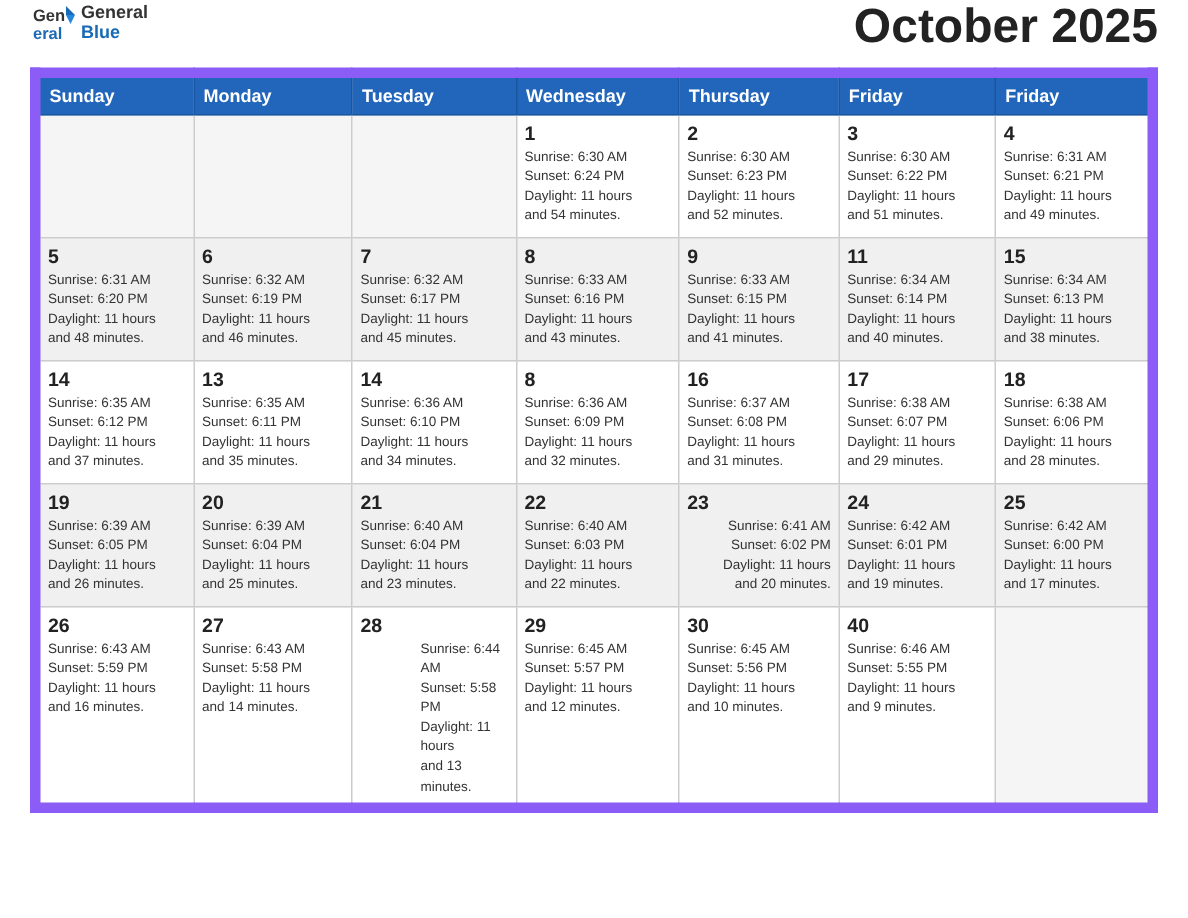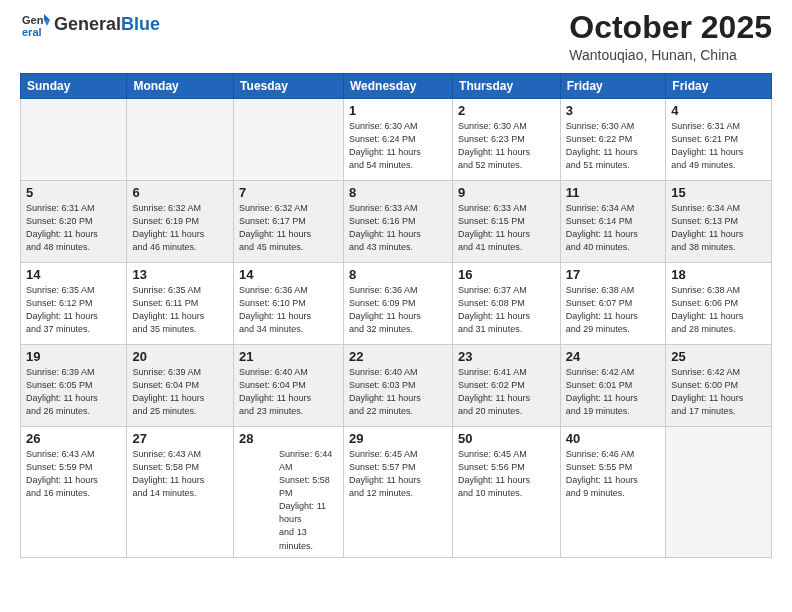--- a/index.html
+++ b/index.html
@@ -6,38 +6,38 @@
     body {
       font-family: Arial, sans-serif;
       background: #fff;
       width: 792px;
       height: 612px;
       overflow: hidden;
     }
     .page {
       width: 792px;
       height: 588px;
-      padding: 10px 20px 10px 20px;
+      padding: 0 20px 10px 20px;
       background: #fff;
     }
     .header {
       display: flex;
       justify-content: space-between;
       align-items: flex-start;
       margin-bottom: 10px;
     }
     .logo {
       display: flex;
       align-items: center;
       gap: 4px;
     }
     .logo-text {
       display: flex;
-      flex-direction: row;
-      font-size: 18px;
+      flex-direction: column;
+      font-size: 12px;
       font-weight: bold;
       line-height: 1.1;
     }
     .logo-general { color: #333; }
     .logo-blue { color: #1a6bb5; }
     .logo-icon {
       width: 30px;
       height: 30px;
     }
     .title-block {
@@ -50,21 +50,21 @@
       line-height: 1.1;
     }
     .location {
       font-size: 14px;
       color: #444;
       margin-top: 2px;
     }
     .calendar {
       width: 100%;
       border-collapse: collapse;
-      border: 1px solid #8b5cf6;
+      border: 7px solid #8b5cf6;
     }
     .calendar th {
       background: #2266bb;
       color: #fff;
       font-size: 12px;
       font-weight: bold;
       padding: 5px 6px;
       text-align: left;
       border: 1px solid #1a55a0;
     }
@@ -108,21 +108,20 @@
         <polygon points="24,4 30,10 24,10" fill="#1a6bb5"></polygon>
         <polygon points="24,10 30,10 27,16" fill="#2288dd"></polygon>
       </svg>
       <div class="logo-text">
         <span class="logo-general">General</span>
         <span class="logo-blue">Blue</span>
       </div>
     </div>
     <div class="title-block">
       <div class="month-title">October 2025</div>
-      <div class="location">Wantouqiao, Hunan, China</div>
     </div>
   </div>
 
   <table class="calendar">
     <thead>
       <tr>
       <th>Sunday</th>
           <th>Monday</th>
           <th>Tuesday</th>
           <th>Wednesday</th>
@@ -291,21 +290,21 @@
           </td>
           <td>
             <div class="day-number">22</div>
             <div class="cell-info" style="white-space: pre-line;">Sunrise: 6:40 AM
 Sunset: 6:03 PM
 Daylight: 11 hours
 and 22 minutes.</div>
           </td>
           <td>
             <div class="day-number">23</div>
-            <div class="cell-info" style="white-space: pre-line;">Sunrise: 6:41 AM
+            <div class="cell-info" style="white-space: pre-line; text-align: right;">Sunrise: 6:41 AM
 Sunset: 6:02 PM
 Daylight: 11 hours
 and 20 minutes.</div>
           </td>
           <td>
             <div class="day-number">24</div>
             <div class="cell-info" style="white-space: pre-line;">Sunrise: 6:42 AM
 Sunset: 6:01 PM
 Daylight: 11 hours
 and 19 minutes.</div>
@@ -341,21 +340,21 @@
 and 13 minutes.</div>
           </td>
           <td>
             <div class="day-number">29</div>
             <div class="cell-info" style="white-space: pre-line;">Sunrise: 6:45 AM
 Sunset: 5:57 PM
 Daylight: 11 hours
 and 12 minutes.</div>
           </td>
           <td>
-            <div class="day-number">50</div>
+            <div class="day-number">30</div>
             <div class="cell-info" style="white-space: pre-line;">Sunrise: 6:45 AM
 Sunset: 5:56 PM
 Daylight: 11 hours
 and 10 minutes.</div>
           </td>
           <td>
             <div class="day-number">40</div>
             <div class="cell-info" style="white-space: pre-line;">Sunrise: 6:46 AM
 Sunset: 5:55 PM
 Daylight: 11 hours

